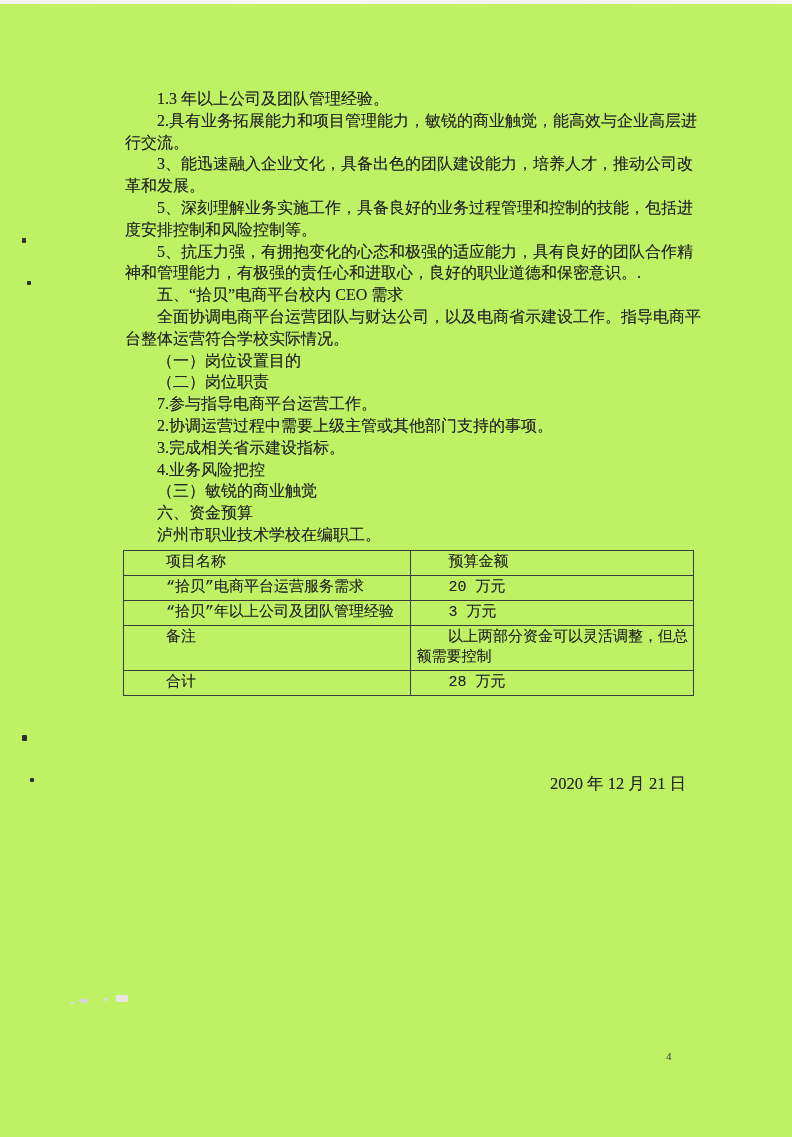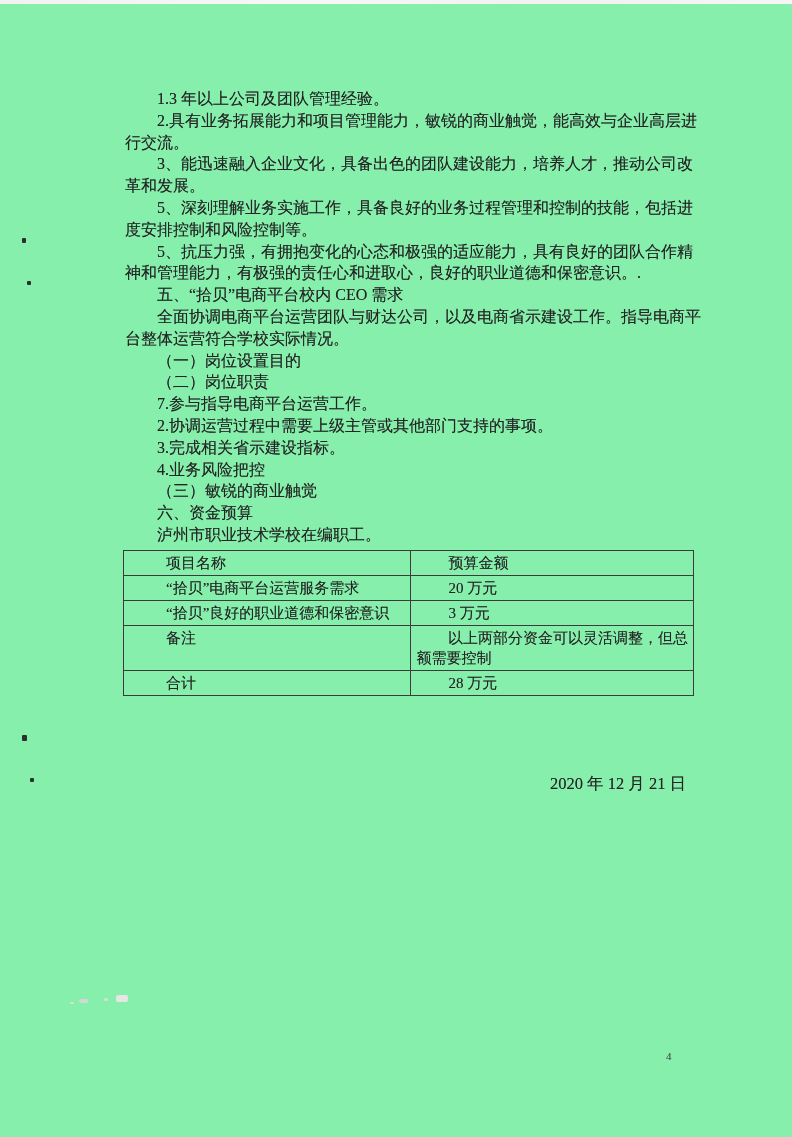--- a/index.html
+++ b/index.html
@@ -1,19 +1,19 @@
 <!DOCTYPE html>
 <html><head>
 <meta charset="utf-8">
 <style>
   html,body{margin:0;padding:0;}
   .page{
     position:relative;
     width:792px;height:1137px;
-    background:#86efac;
+    background:#bef264;
     font-family:"Liberation Serif","DejaVu Serif",serif;
     color:#242424;
     overflow:hidden;
   }
   .scan-top-strip{
     position:absolute;top:0;left:0;width:100%;height:4px;
     background:linear-gradient(to right,#f2f2f2 0%,#f7f7f7 40%,#f1f1f1 70%,#f6f6f6 100%);
   }
   .body-text{
     position:absolute;
@@ -30,20 +30,21 @@
     margin-top:4px;
     width:571px;
     margin-left:-2px;
     font-size:15px;line-height:20px;
     text-shadow:0 0 .5px rgba(20,20,20,.4);
   }
   table.budget,
   table.budget th,
   table.budget td{
     border:1.5px solid #3b3b3b;
+    font-family:Liberation Mono, monospace;
   }
   table.budget th,
   table.budget td{
     font-weight:normal;
     text-align:left;
     vertical-align:top;
     padding:2px 4px 2px 0;
   }
   table.budget col.c-item{width:287px;}
   table.budget col.c-amount{width:284px;}
@@ -112,21 +113,21 @@
           <th class="cell-item">项目名称</th>
           <th class="cell-amount">预算金额</th>
         </tr>
       </thead>
       <tbody>
         <tr>
           <td class="cell-item">“拾贝”电商平台运营服务需求</td>
           <td class="cell-amount">20 万元</td>
         </tr>
         <tr>
-          <td class="cell-item">“拾贝”良好的职业道德和保密意识</td>
+          <td class="cell-item">“拾贝”年以上公司及团队管理经验</td>
           <td class="cell-amount">3 万元</td>
         </tr>
         <tr>
           <td class="cell-item">备注</td>
           <td class="cell-amount remark">以上两部分资金可以灵活调整，但总额需要控制</td>
         </tr>
         <tr>
           <td class="cell-item">合计</td>
           <td class="cell-amount">28 万元</td>
         </tr>

